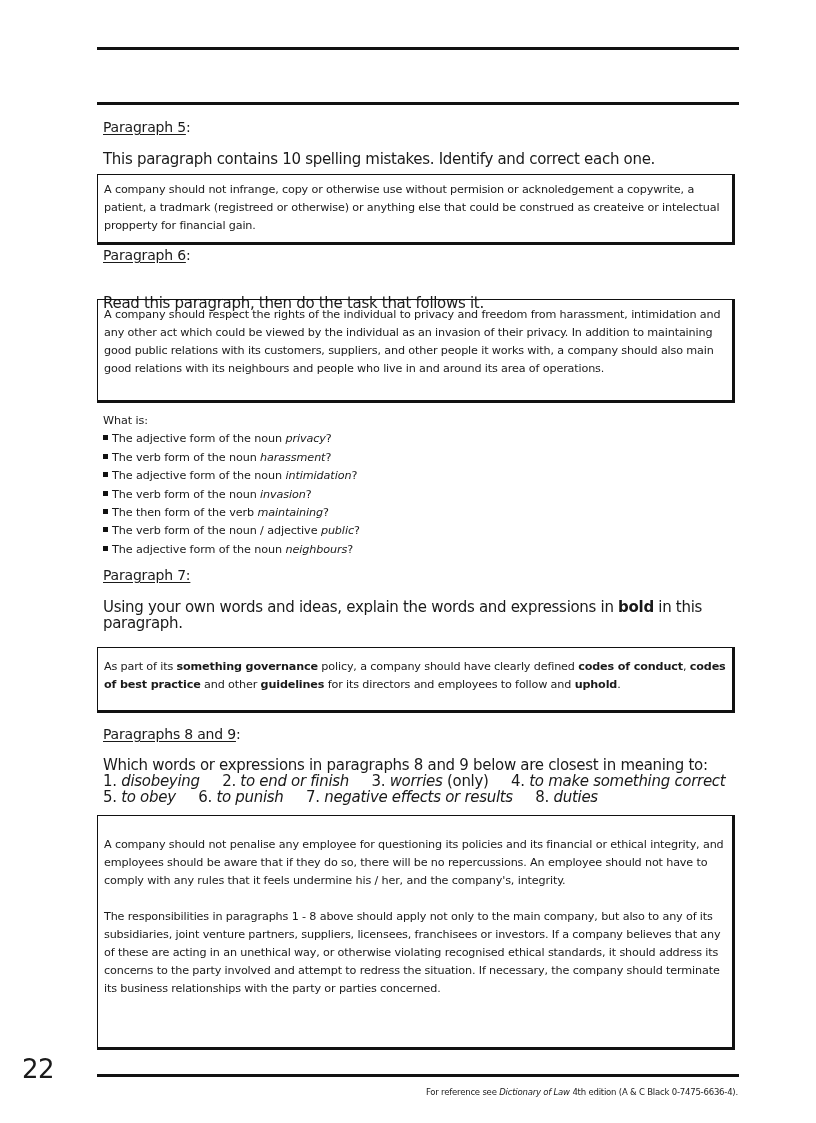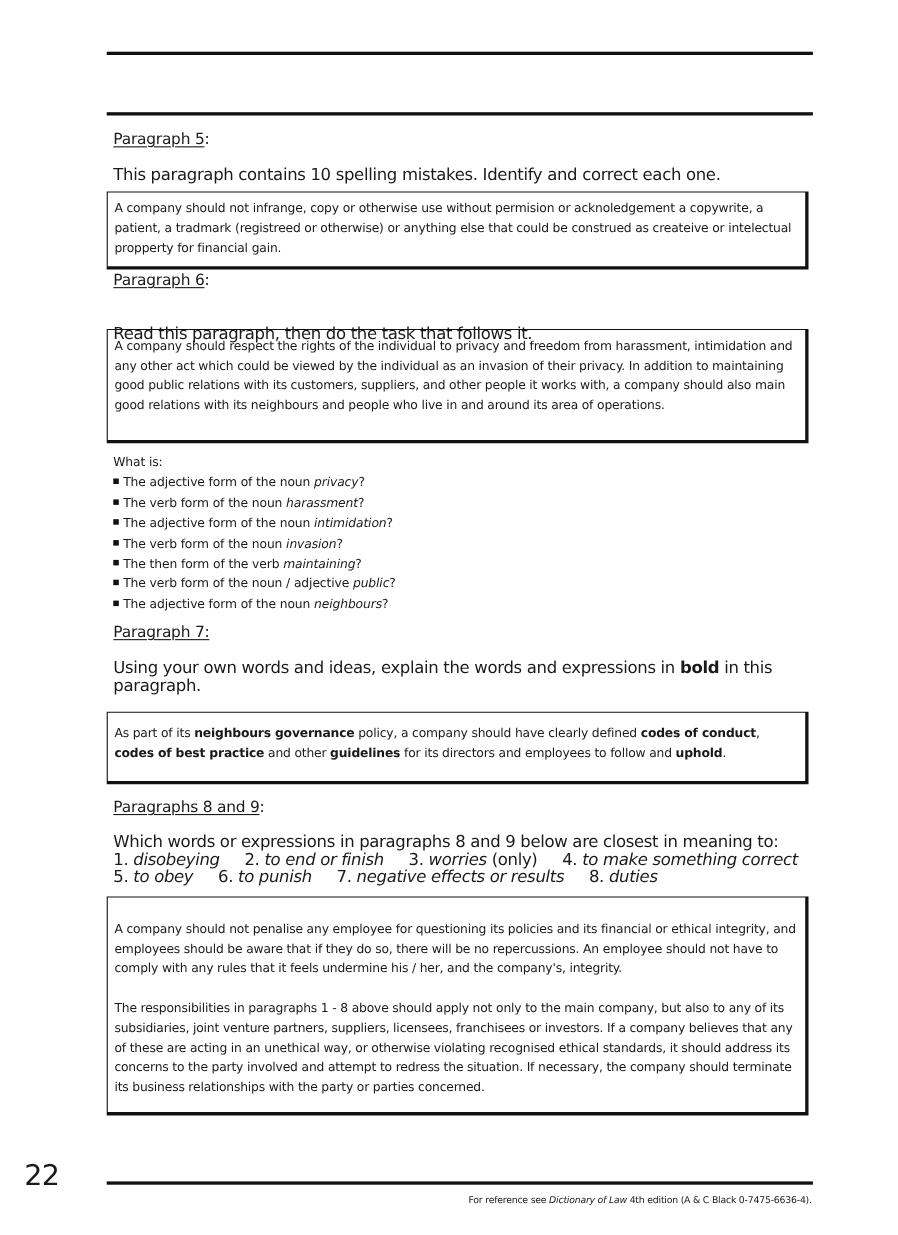--- a/index.html
+++ b/index.html
@@ -50,39 +50,39 @@
   <div><span class="bullet"></span><span>The adjective form of the noun </span><i>intimidation</i><span>?</span></div>
   <div><span class="bullet"></span><span>The verb form of the noun </span><i>invasion</i><span>?</span></div>
   <div><span class="bullet"></span><span>The then form of the verb </span><i>maintaining</i><span>?</span></div>
   <div><span class="bullet"></span><span>The verb form of the noun / adjective </span><i>public</i><span>?</span></div>
   <div><span class="bullet"></span><span>The adjective form of the noun </span><i>neighbours</i><span>?</span></div>
 </div>
 
 <div class="heading" style="top:567px;"><u>Paragraph 7:</u></div>
 <div class="instr" style="top:599px; width:620px;"><span>Using your own words and ideas, explain the words and expressions in </span><b>bold</b><span> in this paragraph.</span></div>
 <div class="box" style="top:647px; height:66px; padding-top:10px;">
-  <p><span>As part of its </span><b>neighbours governance</b><span> policy, a company should have clearly defined </span><b>codes of conduct</b><span>, </span><b>codes of best practice</b><span> and other </span><b>guidelines</b><span> for its directors and employees to follow and </span><b>uphold</b><span>.</span></p>
+  <p><span>As part of its </span><b>something governance</b><span> policy, a company should have clearly defined </span><b>codes of conduct</b><span>, </span><b>codes of best practice</b><span> and other </span><b>guidelines</b><span> for its directors and employees to follow and </span><b>uphold</b><span>.</span></p>
 </div>
 
 <div class="heading" style="top:726px;text-align:right;"><u>Paragraphs 8 and 9</u><span>:</span></div>
 <div class="instr" style="top:757px;">Which words or expressions in paragraphs 8 and 9 below are closest in meaning to:</div>
 <div class="opts">
   <div>
     <span>1. </span><i>disobeying</i><span></span><span class="gap"></span>
     <span>2. </span><i>to end or finish</i><span></span><span class="gap"></span>
     <span>3. </span><i>worries</i><span> (only)</span><span class="gap"></span>
     <span>4. </span><i>to make something correct</i><span></span>
   </div>
   <div>
     <span>5. </span><i>to obey</i><span></span><span class="gap"></span>
     <span>6. </span><i>to punish</i><span></span><span class="gap"></span>
     <span>7. </span><i>negative effects or results</i><span></span><span class="gap"></span>
     <span>8. </span><i>duties</i><span></span>
   </div>
 </div>
-<div class="box" style="top:815px; height:199px; padding-top:20px;">
+<div class="box" style="top:815px; height:235px; padding-top:20px;">
   <p>A company should not penalise any employee for questioning its policies and its financial or ethical integrity, and employees should be aware that if they do so, there will be no repercussions. An employee should not have to comply with any rules that it feels undermine his / her, and the company's, integrity.</p>
   <p style="margin-top:18px;">The responsibilities in paragraphs 1 - 8 above should apply not only to the main company, but also to any of its subsidiaries, joint venture partners, suppliers, licensees, franchisees or investors. If a company believes that any of these are acting in an unethical way, or otherwise violating recognised ethical standards, it should address its concerns to the party involved and attempt to redress the situation. If necessary, the company should terminate its business relationships with the party or parties concerned.</p>
 </div>
 
 <div class="page-num">22</div>
 <div class="rule rule-bottom"></div>
 <div class="footer"><span>For reference see </span><i>Dictionary of Law</i><span> 4th edition  (A &amp; C Black 0-7475-6636-4).</span></div>
 
 </body></html>

